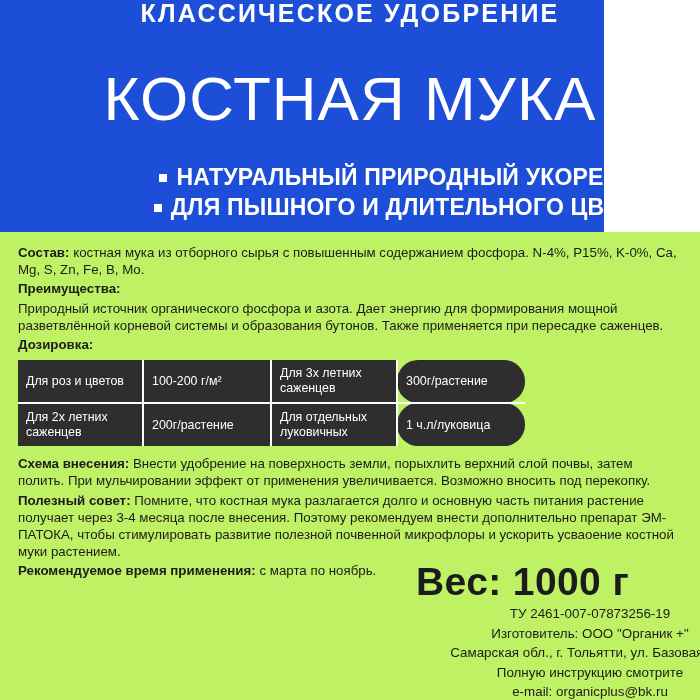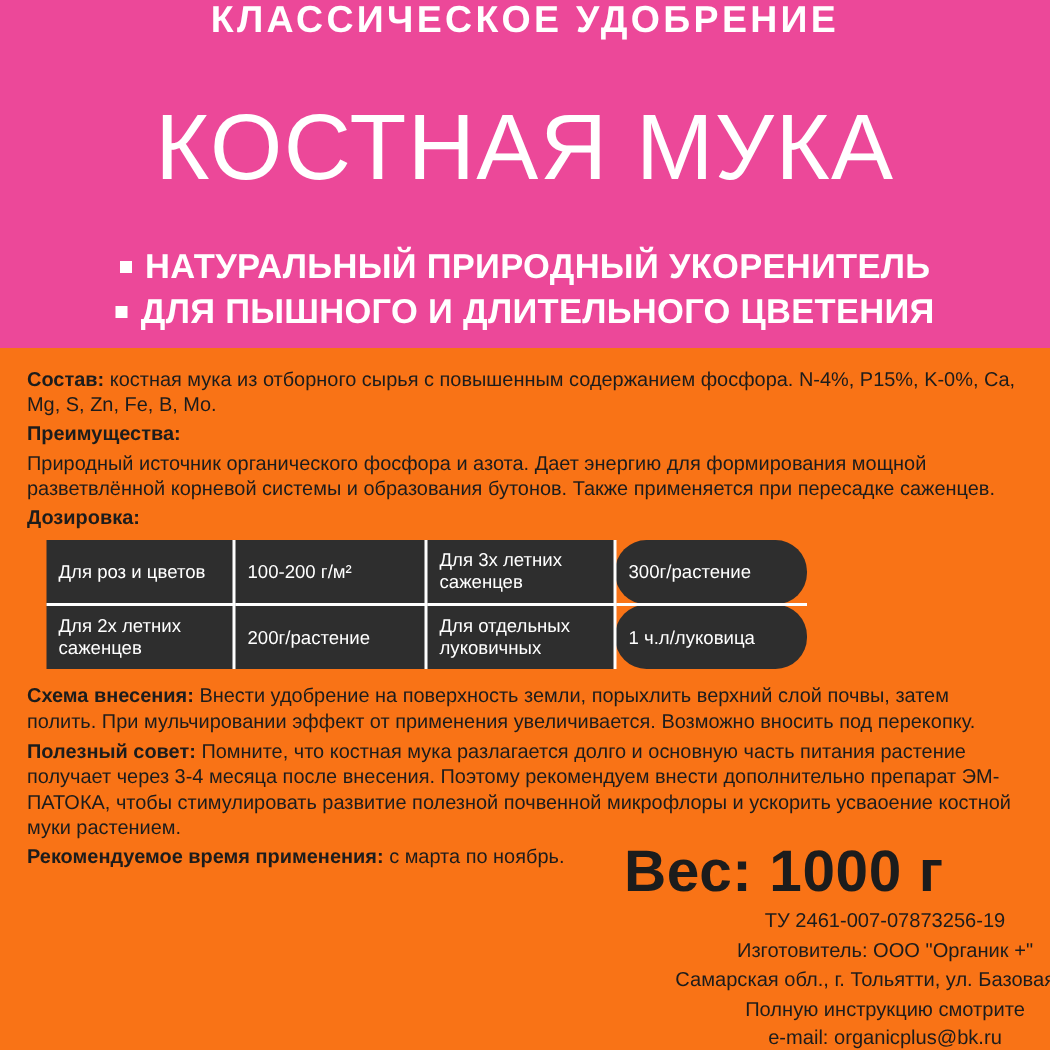--- a/index.html
+++ b/index.html
@@ -13,23 +13,23 @@
     font-family: "Liberation Sans", sans-serif;
     overflow: hidden;
     position: relative;
   }
 
   
   .banner {
     position: absolute;
     left: 0;
     top: 0;
-    width: 700px;
+    width: 604px;
     height: 232px;
-    background: #ec4899;
+    background: #1d4ed8;
     box-sizing: border-box;
   }
   .banner-kicker {
     position: absolute;
     top: -2px;
     left: 0;
     width: 700px;
     text-align: center;
     color: #ffffff;
     font-size: 25px;
@@ -56,38 +56,39 @@
     width: 700px;
     text-align: center;
   }
   .bullet-line {
     color: #ffffff;
     font-size: 23px;
     font-weight: bold;
     line-height: 30px;
     letter-spacing: 0.2px;
     white-space: nowrap;
+    text-align: right;
   }
   .bullet-mark {
     display: inline-block;
     width: 8px;
     height: 8px;
     background: #ffffff;
     vertical-align: 3px;
     margin-right: 9px;
   }
 
   
   .body-wrap {
     position: absolute;
     top: 232px;
     left: 0;
     width: 700px;
     height: 468px;
-    background: #f97316;
+    background: #bef264;
   }
 
   .text-col {
     position: absolute;
     left: 18px;
     top: 12px;
     width: 664px;
     color: #1c1c1c;
     font-size: 13.3px;
     line-height: 17.2px;
@@ -98,21 +99,20 @@
   .lbl {
     font-weight: bold;
   }
 
   
   .dose-table {
     margin-top: 7px;
     border-collapse: collapse;
     width: 437px;
     table-layout: fixed;
-    margin-left: 13px;
   }
   .dose-table td {
     border: 2px solid #ffffff;
     background: #2e2e2e;
     color: #ffffff;
     font-size: 12.4px;
     line-height: 15px;
     padding: 6px 8px;
     vertical-align: middle;
   }

